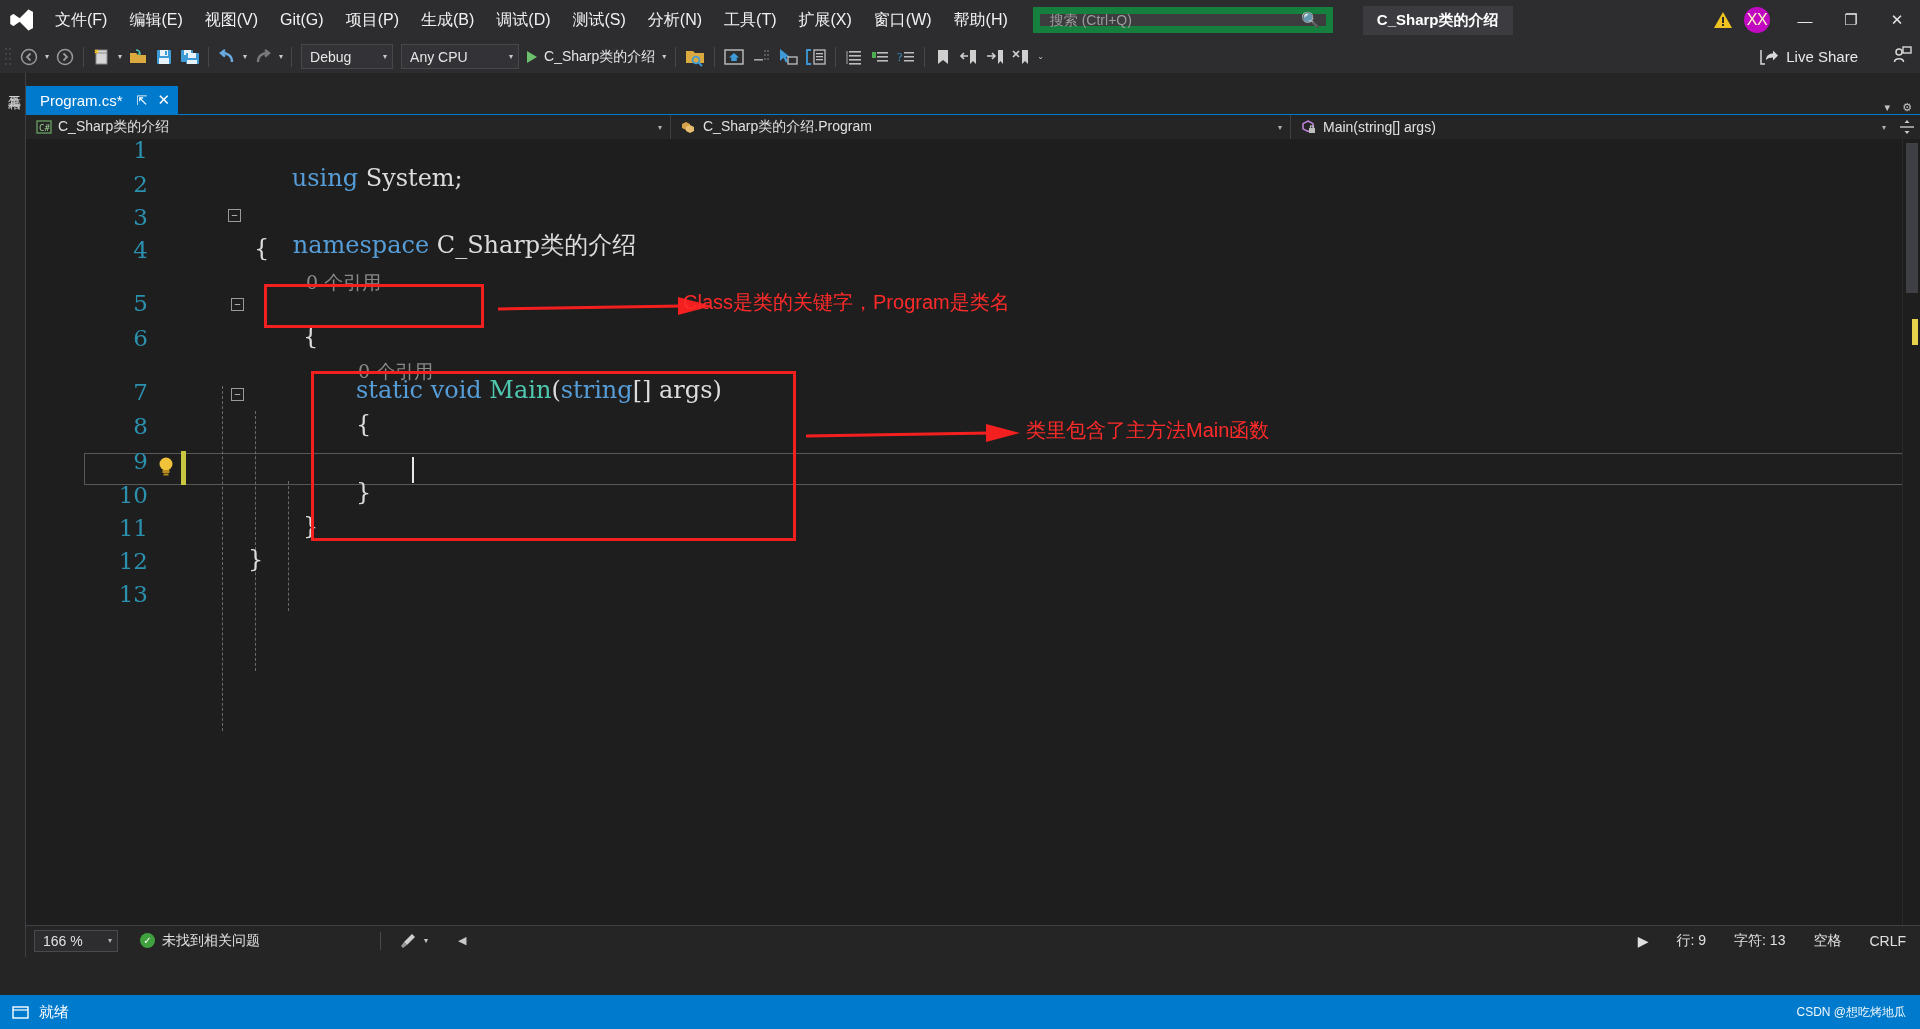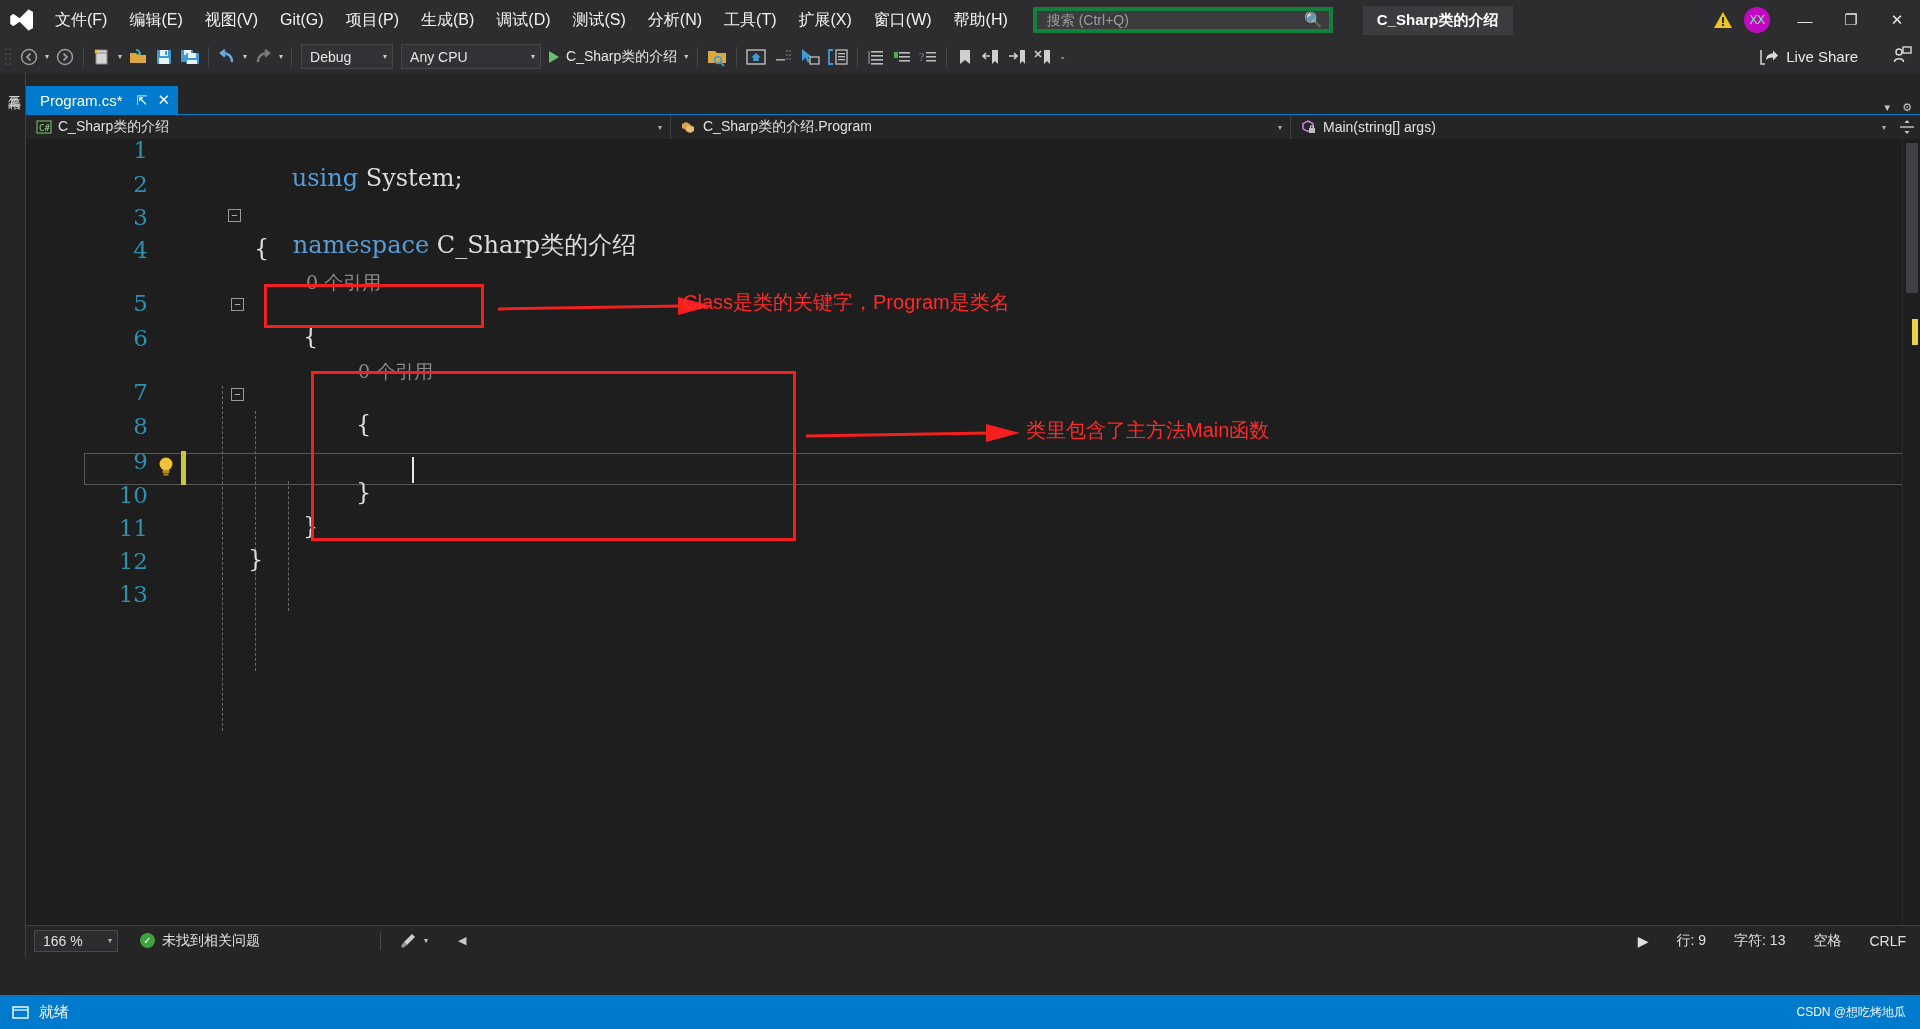--- a/index.html
+++ b/index.html
@@ -21,41 +21,41 @@
   }
   .vs-logo svg { display: block; }
   .menu-items { display: flex; align-items: center; height: 40px; }
   .menu-item {
     color: #f1f1f1; font-size: 16px; padding: 8px 11px; height: 40px;
     display: flex; align-items: center; white-space: nowrap; cursor: default;
   }
 
   .search-box {
     margin-left: 14px; width: 300px; height: 26px; background: #3c3c3e;
-    border: 4px solid #15803d; display: flex; align-items: center;
+    border: 7px solid #15803d; display: flex; align-items: center;
     padding: 0 6px 0 10px;
   }
   .search-box input {
     flex: 1; background: transparent; border: none; outline: none;
     color: #cccccc; font-size: 14px; font-family: "Liberation Sans", sans-serif;
   }
   .search-box input::placeholder { color: #9b9b9b; }
   .search-ico { color: #e0e0e0; font-size: 15px; }
 
   .solution-pill {
     margin-left: 30px; background: #3c3c40; color: #ffffff;
     font-size: 15px; font-weight: bold; padding: 5px 14px; white-space: nowrap;
   }
   .title-right {
     margin-left: auto; display: flex; align-items: center; height: 40px;
   }
   .warn-ico { width: 34px; display: flex; justify-content: center; align-items: center; }
   .avatar {
     width: 26px; height: 26px; border-radius: 50%; background: #c209c2;
-    color: #86efac; font-size: 12px; display: flex; align-items: center; justify-content: center;
+    color: #fef9c3; font-size: 16px; display: flex; align-items: center; justify-content: center;
     margin: 0 12px 0 4px; letter-spacing: -0.5px;
   }
   .win-btn {
     width: 46px; height: 40px; display: flex; align-items: center; justify-content: center;
     color: #e8e8e8; font-size: 15px;
   }
 
   
   .toolbar {
     position: absolute; left: 0; top: 40px; width: 1920px; height: 33px;
@@ -356,21 +356,21 @@
         <path d="M12 3 L16 6 L12 9.5" fill="none" stroke="#7a7a7a" stroke-width="2.4"></path>
       </svg>
     </div>
     <div class="tb-caret">▾</div>
     <div class="tb-sep"></div>
 
     <div class="combo" style="width:92px">
       <span>Debug</span>
       <span class="cb-caret">▾</span>
     </div>
-    <div class="combo" style="width:140px">
+    <div class="combo" style="width:118px">
       <span>Any CPU</span>
       <span class="cb-caret">▾</span>
     </div>
 
     <div class="run-btn">
       <div class="run-tri"></div>
       <span>C_Sharp类的介绍</span>
       <span class="cb-caret" style="margin-left:7px;font-size:8px;color:#c8c8c8">▾</span>
     </div>
     <div class="tb-sep"></div>
@@ -594,20 +594,21 @@
 
     <div class="cl" style="left:228px; top:95px">{</div>
 
     <div class="ref" style="left:280px; top:131px">0 个引用</div>
     <div class="fold" style="left:205px; top:159px">−</div>
 
     <div class="cl" style="left:277px; top:183px">{</div>
 
     <div class="ref" style="left:332px; top:220px">0 个引用</div>
     <div class="fold" style="left:205px; top:249px">−</div>
+    <div class="cl" style="left:330px; top:237px"><span class="k">static</span><span class="p"> </span><span class="k">void</span><span class="p"> </span><span class="t">Main</span><span class="p">(</span><span class="k">string</span><span class="p">[] args)</span></div>
 
     <div class="cl" style="left:330px; top:271px">{</div>
 
     <div class="caret-bar" style="left:386px; top:318px"></div>
 
     <div class="cl" style="left:330px; top:339px">}</div>
     <div class="cl" style="left:277px; top:373px">}</div>
     <div class="cl" style="left:222px; top:406px">}</div>
 
     <div class="redbox" style="left:238px; top:145px; width:220px; height:44px"></div>

